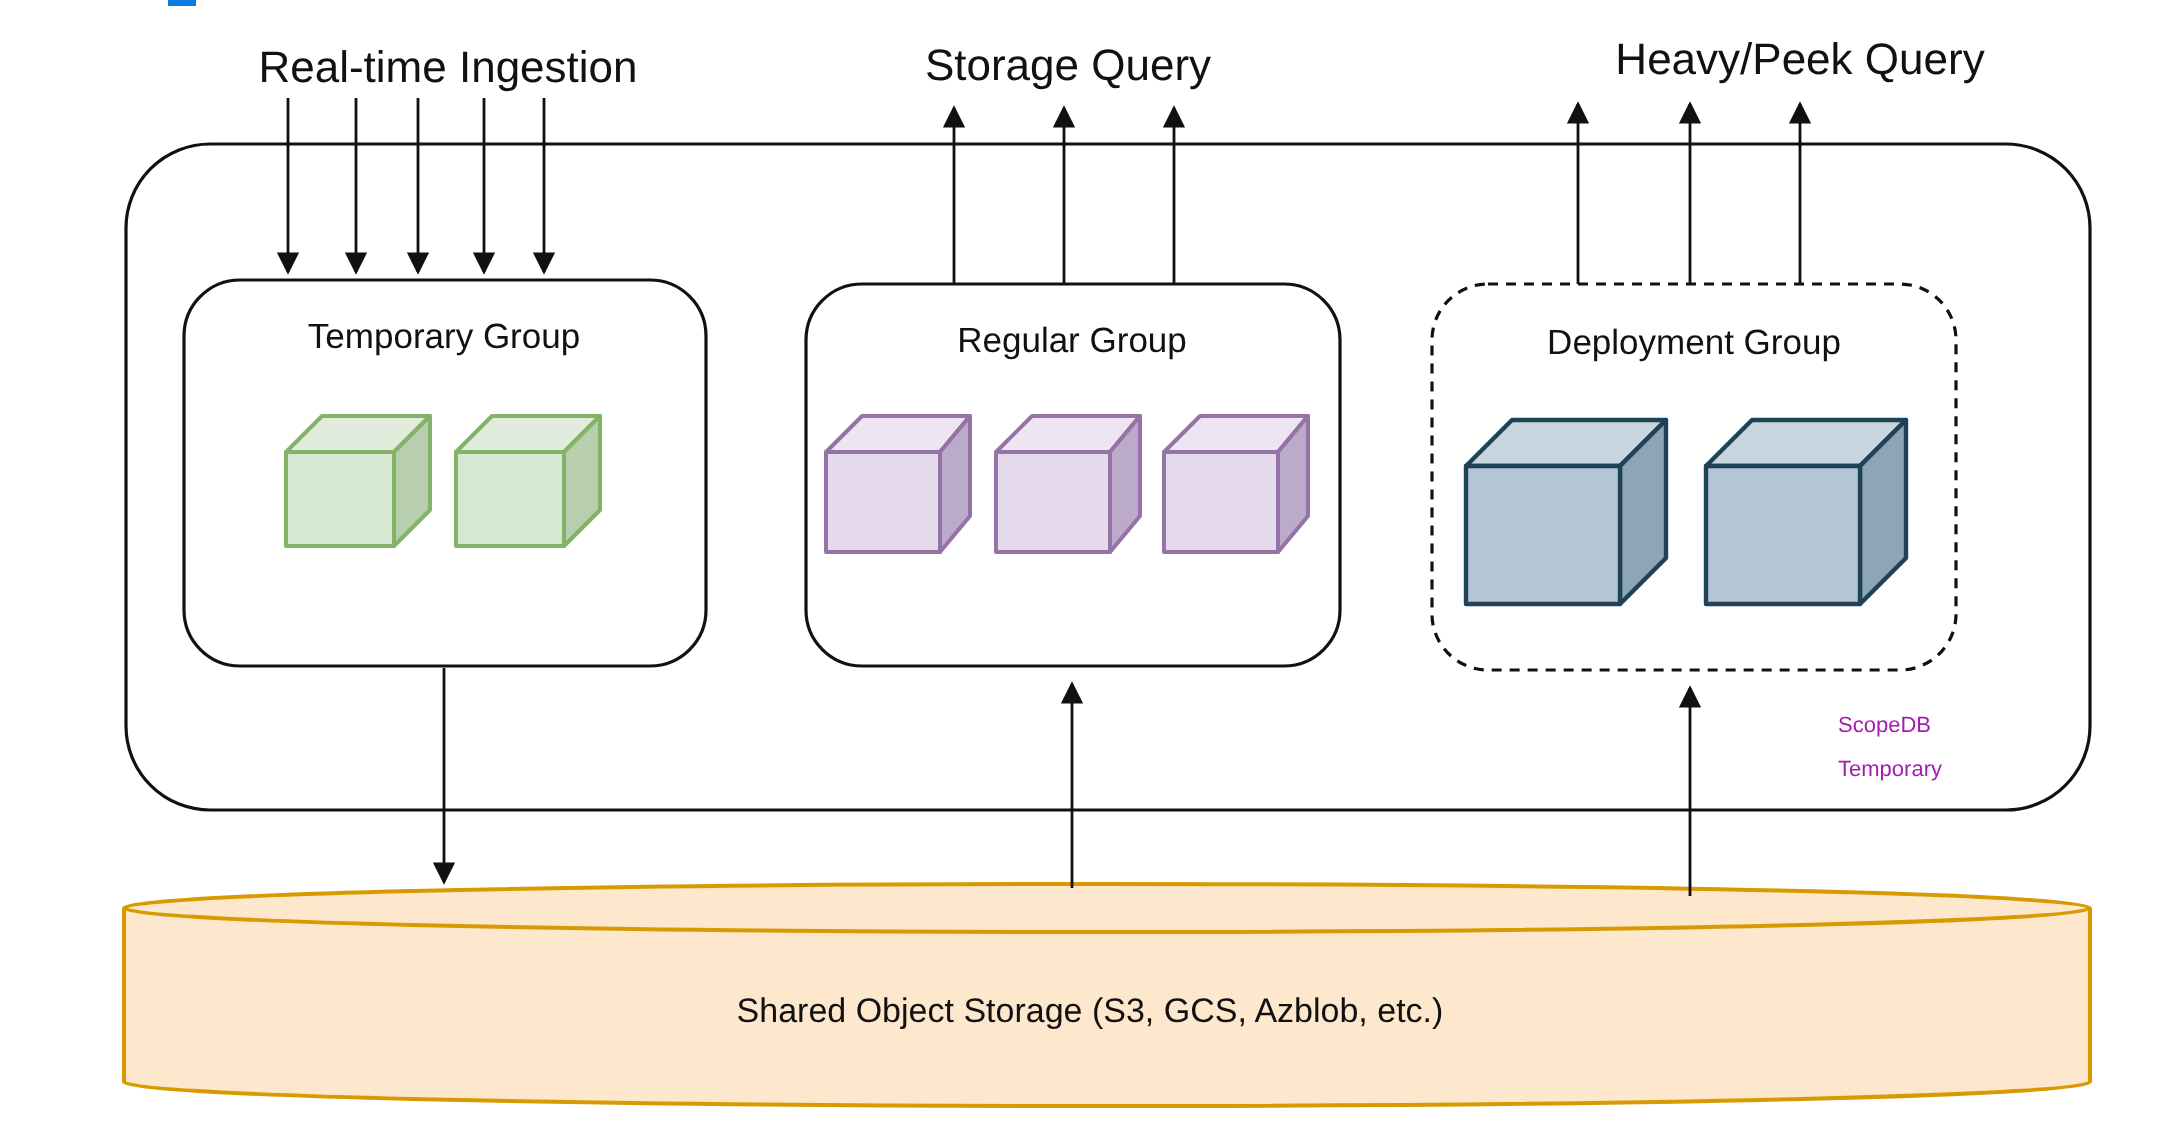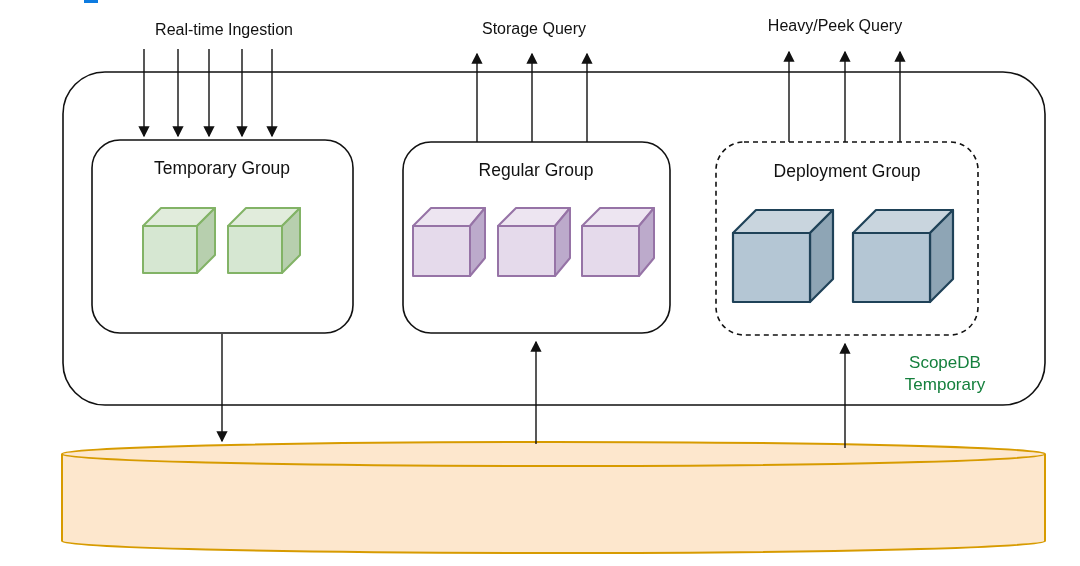--- a/index.html
+++ b/index.html
@@ -8,31 +8,30 @@
     width:1080px;height:566px;
     background:#ffffff;
     font-family:"Liberation Sans", sans-serif;
     overflow:hidden;
   }
   .lbl{
     position:absolute;
     transform:translateX(-50%);
     white-space:nowrap;
     color:#111111;
-    font-size:16px;
+    font-size:22px;
   }
   .group-title{font-size:17.5px;}
   .storage-lbl{font-size:17px;}
   .deploy-lbl{
     position:absolute;
     transform:translateX(-50%);
-    text-align:center;
-    font-size:17px;
+    font-size:11px;
     line-height:22px;
-    color:#15803d;
+    color:#a21caf;
     white-space:nowrap;
   }
   #diagram-svg{position:absolute;left:0;top:0;}
   #top-fragment{
     position:absolute;left:84px;top:0;width:14px;height:3px;
     background:#0d7be0;
   }
 </style>
 </head>
 <body>
@@ -115,25 +114,26 @@
       <line x1="900" y1="142" x2="900" y2="52"></line>
     </g>
 
     <line x1="222" y1="334" x2="222" y2="441" stroke="#111111" stroke-width="1.4" marker-end="url(#arrow)"></line>
     <line x1="536" y1="444" x2="536" y2="342" stroke="#111111" stroke-width="1.4" marker-end="url(#arrow)"></line>
     <line x1="845" y1="448" x2="845" y2="344" stroke="#111111" stroke-width="1.4" marker-end="url(#arrow)"></line>
   </svg>
 
   <div class="lbl" style="left:224px; top:21px;">Real-time Ingestion</div>
   <div class="lbl" style="left:534px; top:20px;">Storage Query</div>
-  <div class="lbl" style="left:835px; top:17px;">Heavy/Peek Query</div>
+  <div class="lbl" style="left:900px; top:17px;">Heavy/Peek Query</div>
 
   <div class="lbl group-title" style="left:222px; top:158px;">Temporary Group</div>
   <div class="lbl group-title" style="left:536px; top:160px;">Regular Group</div>
   <div class="lbl group-title" style="left:847px; top:161px;">Deployment Group</div>
 
   <div class="deploy-lbl" style="left:945px; top:352px;">
     <div>ScopeDB</div>
     <div>Temporary</div>
   </div>
 
+  <div class="lbl storage-lbl" style="left:545px; top:496px;">Shared Object Storage (S3, GCS, Azblob, etc.)</div>
 
 </div>
 
 </body></html>

